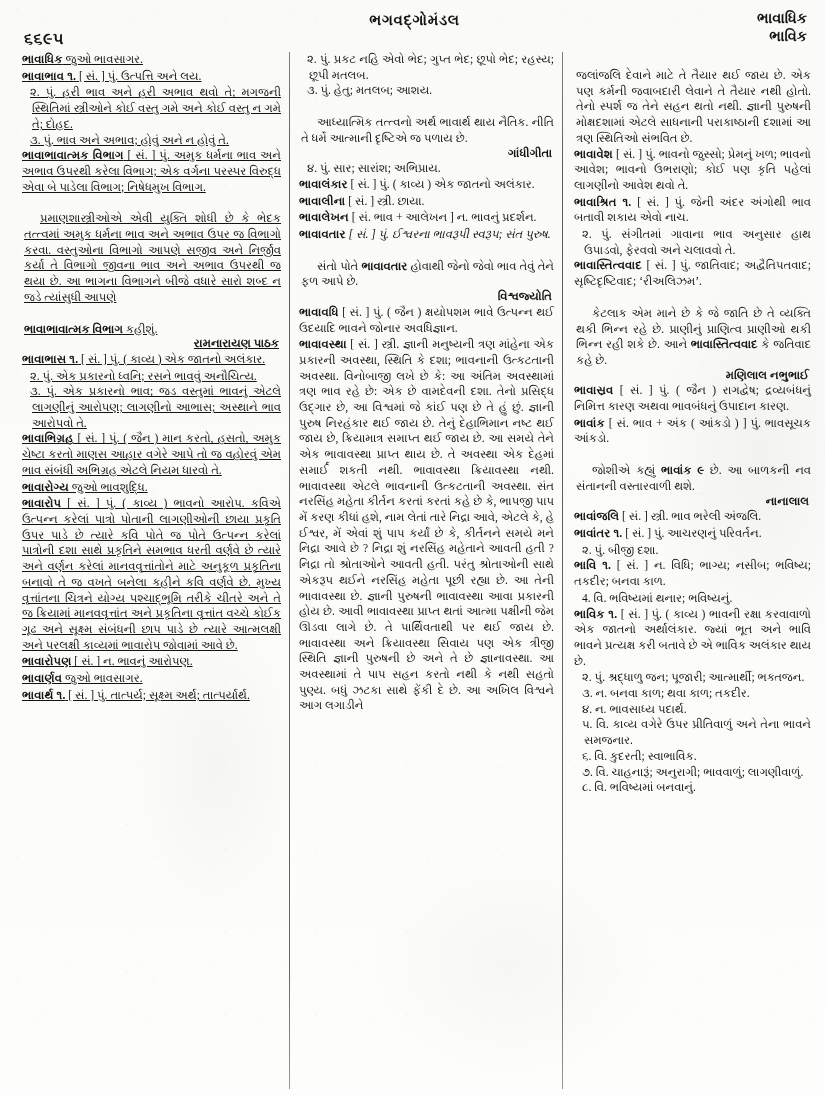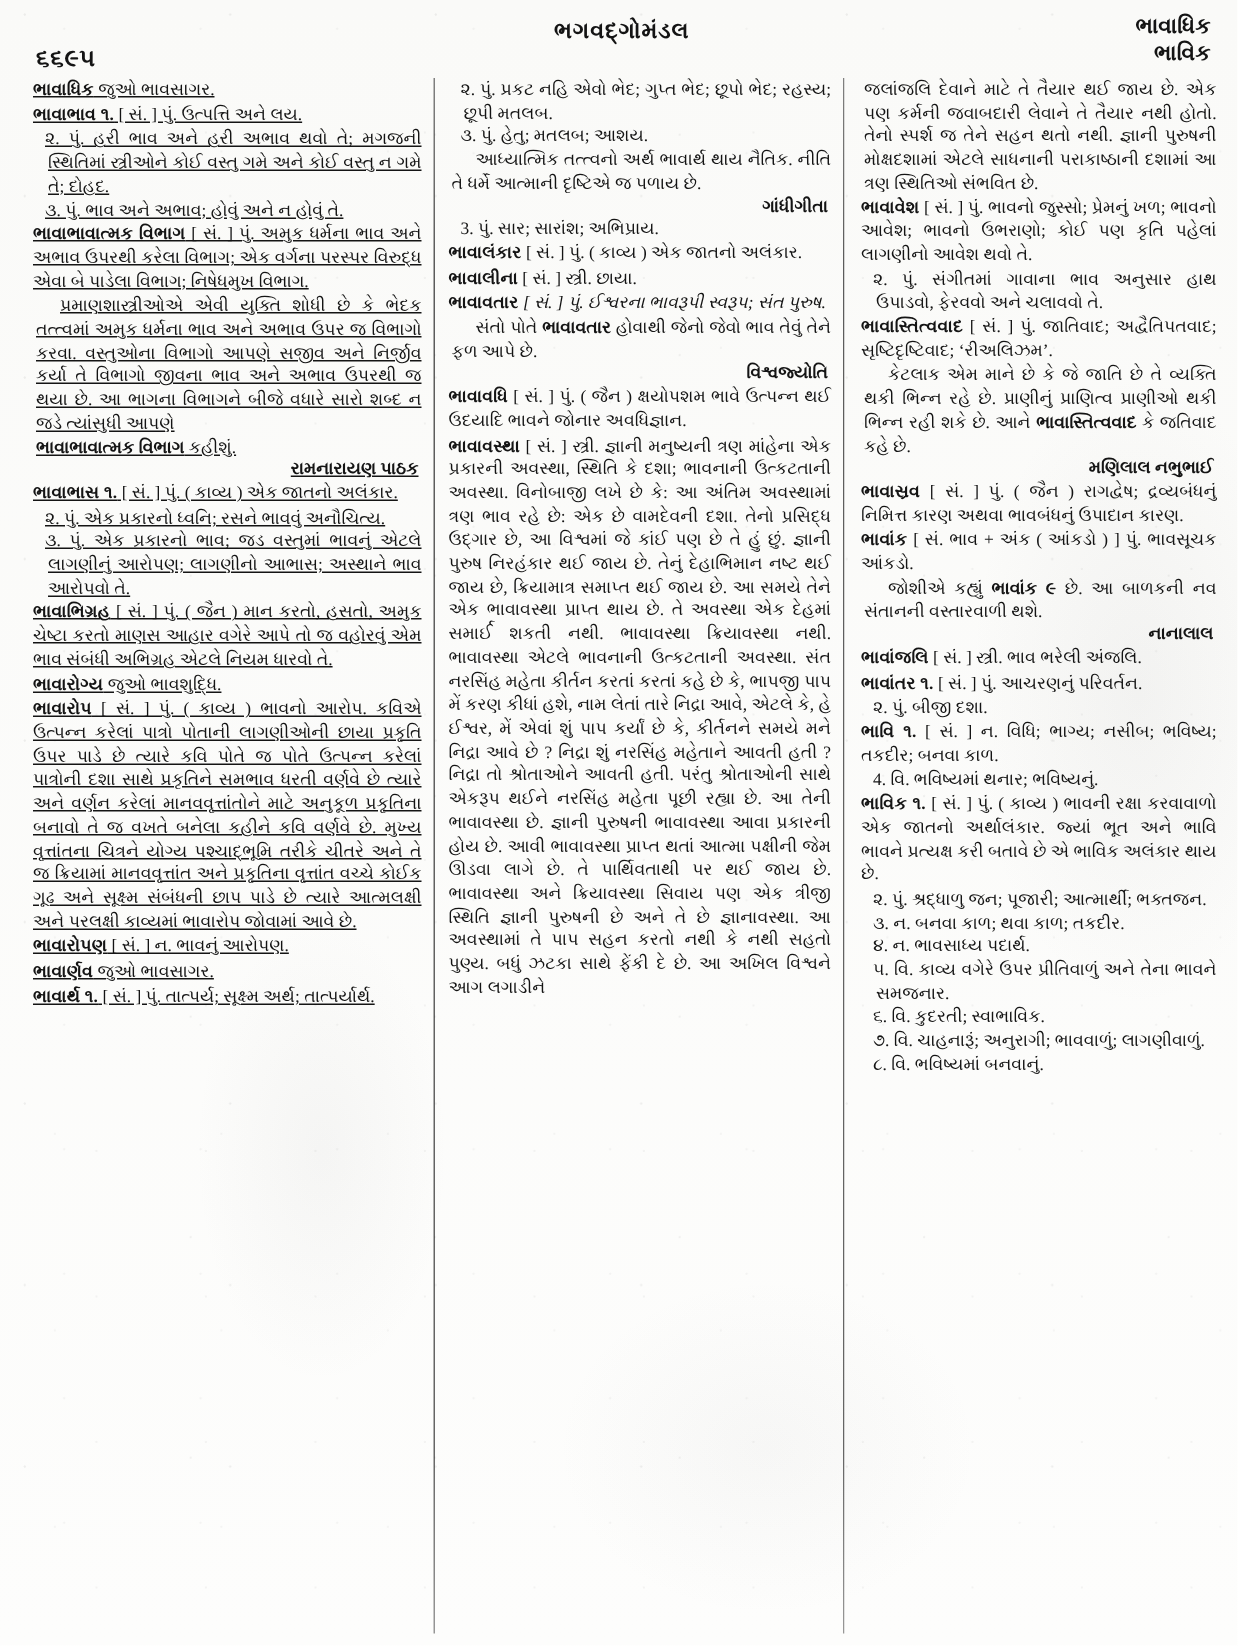--- a/index.html
+++ b/index.html
@@ -133,20 +133,21 @@
   .sense {
     text-align: justify;
     padding-left: 10px;
     text-indent: -2px;
   }
   .para {
     display: block;
     text-align: justify;
     text-indent: 16px;
     padding-left: 2px;
+    margin-top: 16px;
   }
   .para.flush { text-indent: 0; }
 
   .hw {
     font-weight: 700;
     letter-spacing: .15px;
   }
   .bold { font-weight: 700; }
   .cite {
     display: block;
@@ -204,32 +205,34 @@
         <div class="entry head"><span class="hw">ભાવારોપ</span><span class="cont" style="display: inline;"> [ સં. ] પું. ( કાવ્ય ) ભાવનો આરોપ. કવિએ ઉત્પન્ન કરેલાં પાત્રો પોતાની લાગણીઓની છાયા પ્રકૃતિ ઉપર પાડે છે ત્યારે કવિ પોતે જ પોતે ઉત્પન્ન કરેલાં પાત્રોની દશા સાથે પ્રકૃતિને સમભાવ ધરતી વર્ણવે છે ત્યારે અને વર્ણન કરેલાં માનવવૃત્તાંતોને માટે અનુકૂળ પ્રકૃતિના બનાવો તે જ વખતે બનેલા કહીને કવિ વર્ણવે છે. મુખ્ય વૃત્તાંતના ચિત્રને યોગ્ય પશ્ચાદ્‌ભૂમિ તરીકે ચીતરે અને તે જ ક્રિયામાં માનવવૃત્તાંત અને પ્રકૃતિના વૃત્તાંત વચ્ચે કોઈક ગૂઢ અને સૂક્ષ્મ સંબંધની છાપ પાડે છે ત્યારે આત્મલક્ષી અને પરલક્ષી કાવ્યમાં ભાવારોપ જોવામાં આવે છે.</span></div>
         <div class="entry head"><span class="hw">ભાવારોપણ</span><span class="cont" style="display: inline;"> [ સં. ] ન. ભાવનું આરોપણ.</span></div>
         <div class="entry head"><span class="hw">ભાવાર્ણવ</span><span class="cont" style="display: inline;"> જુઓ ભાવસાગર.</span></div>
         <div class="entry head"><span class="hw">ભાવાર્થ ૧.</span><span class="cont" style="display: inline;"> [ સં. ] પું. તાત્પર્ય; સૂક્ષ્મ અર્થ; તાત્પર્યાર્થ.</span></div>
       </div>
     <div class="col col-2">
         <div class="sense">૨. પું. પ્રકટ નહિ એવો ભેદ; ગુપ્ત ભેદ; છૂપો ભેદ; રહસ્ય; છૂપી મતલબ.</div>
         <div class="sense">૩. પું. હેતુ; મતલબ; આશય.</div>
         <div class="para">આધ્યાત્મિક તત્ત્વનો અર્થ ભાવાર્થ થાય નૈતિક. નીતિ તે ધર્મે આત્માની દૃષ્ટિએ જ પળાય છે.</div>
         <div class="cite">ગાંધીગીતા</div>
-        <div class="sense">3. પું. સાર; સારાંશ; અભિપ્રાય.</div>
+        <div class="sense">૪. પું. સાર; સારાંશ; અભિપ્રાય.</div>
         <div class="entry head"><span class="hw">ભાવાલંકાર</span><span class="cont" style="display: inline;"> [ સં. ] પું. ( કાવ્ય ) એક જાતનો અલંકાર.</span></div>
         <div class="entry head"><span class="hw">ભાવાલીના</span><span class="cont" style="display: inline;"> [ સં. ] સ્ત્રી. છાયા.</span></div>
+        <div class="entry head"><span class="hw">ભાવાલેખન</span><span class="cont" style="display: inline;"> [ સં. ભાવ + આલેખન ] ન. ભાવનું પ્રદર્શન.</span></div>
         <div class="entry head"><span class="hw">ભાવાવતાર</span><span class="cont" style="display: inline; font-style: italic;"> [ સં. ] પું. ઈશ્વરના ભાવરૂપી સ્વરૂપ; સંત પુરુષ.</span></div>
         <div class="para"><span>સંતો પોતે </span><span class="bold">ભાવાવતાર</span><span> હોવાથી જેનો જેવો ભાવ તેવું તેને ફળ આપે છે.</span></div>
         <div class="cite">વિશ્વજ્યોતિ</div>
         <div class="entry head"><span class="hw">ભાવાવધિ</span><span class="cont" style="display: inline;"> [ સં. ] પું. ( જૈન ) ક્ષયોપશમ ભાવે ઉત્પન્ન થઈ ઉદયાદિ ભાવને જોનાર અવધિજ્ઞાન.</span></div>
         <div class="entry head"><span class="hw">ભાવાવસ્થા</span><span class="cont" style="display: inline;"> [ સં. ] સ્ત્રી. જ્ઞાની મનુષ્યની ત્રણ માંહેના એક પ્રકારની અવસ્થા, સ્થિતિ કે દશા; ભાવનાની ઉત્કટતાની અવસ્થા. વિનોબાજી લખે છે કે: આ અંતિમ અવસ્થામાં ત્રણ ભાવ રહે છે: એક છે વામદેવની દશા. તેનો પ્રસિદ્ધ ઉદ્‌ગાર છે, આ વિશ્વમાં જે કાંઈ પણ છે તે હું છું. જ્ઞાની પુરુષ નિરહંકાર થઈ જાય છે. તેનું દેહાભિમાન નષ્ટ થઈ જાય છે, ક્રિયામાત્ર સમાપ્ત થઈ જાય છે. આ સમયે તેને એક ભાવાવસ્થા પ્રાપ્ત થાય છે. તે અવસ્થા એક દેહમાં સમાર્ઈ શકતી નથી. ભાવાવસ્થા ક્રિયાવસ્થા નથી. ભાવાવસ્થા એટલે ભાવનાની ઉત્કટતાની અવસ્થા. સંત નરસિંહ મહેતા કીર્તન કરતાં કરતાં કહે છે કે, ભાપજી પાપ મેં કરણ કીધાં હશે, નામ લેતાં તારે નિદ્રા આવે, એટલે કે, હે ઈશ્વર, મેં એવાં શું પાપ કર્યાં છે કે, કીર્તનને સમયે મને નિદ્રા આવે છે ? નિદ્રા શું નરસિંહ મહેતાને આવતી હતી ? નિદ્રા તો શ્રોતાઓને આવતી હતી. પરંતુ શ્રોતાઓની સાથે એકરૂપ થઈને નરસિંહ મહેતા પૂછી રહ્યા છે. આ તેની ભાવાવસ્થા છે. જ્ઞાની પુરુષની ભાવાવસ્થા આવા પ્રકારની હોય છે. આવી ભાવાવસ્થા પ્રાપ્ત થતાં આત્મા પક્ષીની જેમ ઊડવા લાગે છે. તે પાર્થિવતાથી પર થઈ જાય છે. ભાવાવસ્થા અને ક્રિયાવસ્થા સિવાય પણ એક ત્રીજી સ્થિતિ જ્ઞાની પુરુષની છે અને તે છે જ્ઞાનાવસ્થા. આ અવસ્થામાં તે પાપ સહન કરતો નથી કે નથી સહતો પુણ્ય. બધું ઝટકા સાથે ફેંકી દે છે. આ અખિલ વિશ્વને આગ લગાડીને</span></div>
       </div>
     <div class="col col-3">
         <div class="para flush">જલાંજલિ દેવાને માટે તે તૈયાર થઈ જાય છે. એક પણ કર્મની જવાબદારી લેવાને તે તૈયાર નથી હોતો. તેનો સ્પર્શ જ તેને સહન થતો નથી. જ્ઞાની પુરુષની મોક્ષદશામાં એટલે સાધનાની પરાકાષ્ઠાની દશામાં આ ત્રણ સ્થિતિઓ સંભવિત છે.</div>
         <div class="entry head"><span class="hw">ભાવાવેશ</span><span class="cont" style="display: inline;"> [ સં. ] પું. ભાવનો જુસ્સો; પ્રેમનું ખળ; ભાવનો આવેશ; ભાવનો ઉભરાણો; કોઈ પણ કૃતિ પહેલાં લાગણીનો આવેશ થવો તે.</span></div>
+        <div class="entry head"><span class="hw">ભાવાશ્રિત ૧.</span><span class="cont" style="display: inline;"> [ સં. ] પું. જેની અંદર અંગોથી ભાવ બતાવી શકાય એવો નાચ.</span></div>
         <div class="sense">૨. પું. સંગીતમાં ગાવાના ભાવ અનુસાર હાથ ઉપાડવો, ફેરવવો અને ચલાવવો તે.</div>
         <div class="entry head"><span class="hw">ભાવાસ્તિત્વવાદ</span><span class="cont" style="display: inline;"> [ સં. ] પું. જાતિવાદ; અદ્વૈતિપતવાદ; સૃષ્ટિદૃષ્ટિવાદ; ‘રીઅલિઝમ’.</span></div>
         <div class="para"><span>કેટલાક એમ માને છે કે જે જાતિ છે તે વ્યક્તિ થકી ભિન્ન રહે છે. પ્રાણીનું પ્રાણિત્વ પ્રાણીઓ થકી ભિન્ન રહી શકે છે. આને </span><span class="bold">ભાવાસ્તિત્વવાદ</span><span> કે જ‌તિવાદ કહે છે.</span></div>
         <div class="cite">મણિલાલ નભુભાઈ</div>
         <div class="entry head"><span class="hw">ભાવાસ્રવ</span><span class="cont" style="display: inline;"> [ સં. ] પું. ( જૈન ) રાગદ્વેષ; દ્રવ્યબંધનું નિમિત્ત કારણ અથવા ભાવબંધનું ઉપાદાન કારણ.</span></div>
         <div class="entry head"><span class="hw">ભાવાંક</span><span class="cont" style="display: inline;"> [ સં. ભાવ + અંક ( આંકડો ) ] પું. ભાવસૂચક આંકડો.</span></div>
         <div class="para"><span>જોશીએ કહ્યું </span><span class="bold">ભાવાંક ૯</span><span> છે. આ બાળકની નવ સંતાનની વસ્તારવાળી થશે.</span></div>
         <div class="cite">નાનાલાલ</div>
         <div class="entry head"><span class="hw">ભાવાંજલિ</span><span class="cont" style="display: inline;"> [ સં. ] સ્ત્રી. ભાવ ભરેલી અંજલિ.</span></div>
         <div class="entry head"><span class="hw">ભાવાંતર ૧.</span><span class="cont" style="display: inline;"> [ સં. ] પું. આચરણનું પરિવર્તન.</span></div>

